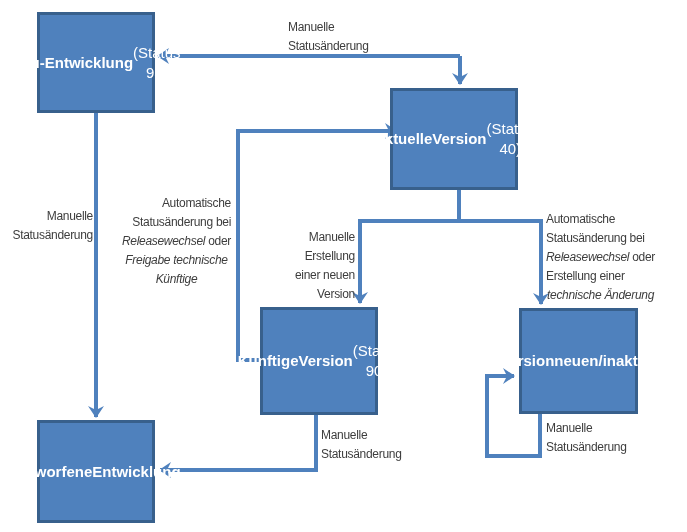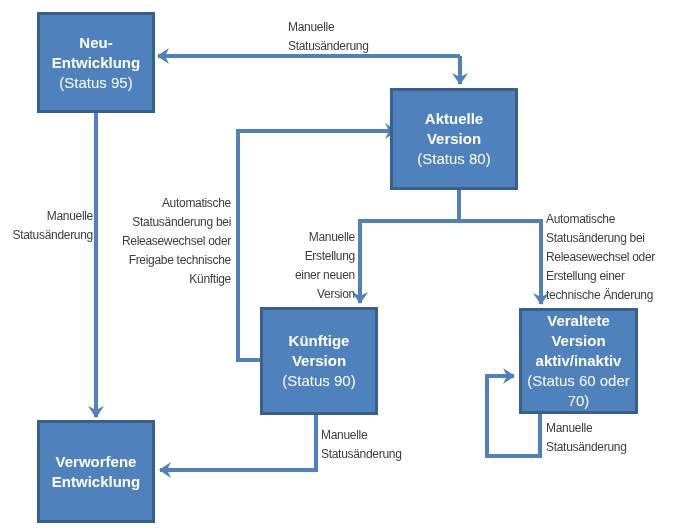--- a/index.html
+++ b/index.html
@@ -14,32 +14,32 @@
   body{
     width:687px;height:532px;overflow:hidden;background:var(--page-bg);
     font-family:"Liberation Sans","DejaVu Sans",sans-serif;
   }
   #canvas{position:relative;width:687px;height:532px;background:var(--page-bg);}
   #wires{position:absolute;left:0;top:0;width:687px;height:532px;}
 
   .box{
     position:absolute;box-sizing:border-box;
     background:var(--box-fill);border:3px solid var(--box-border);
-    color:var(--box-text);display:flex;flex-direction:column;
+    color:var(--box-text);display:flex;flex-direction:row;
     align-items:center;justify-content:center;text-align:center;
     font-size:15px;line-height:20px;
   }
   .box .t{font-weight:bold;}
 
   .label{
     position:absolute;color:var(--label-text);
     font-size:12px;line-height:19px;letter-spacing:-0.3px;white-space:nowrap;
   }
   .label.r{text-align:right;}
-  .it{}
+  .it{font-style:italic;text-align:center;}
 </style>
 </head>
 <body>
 
 <div id="canvas">
 
   <svg id="wires" xmlns="http://www.w3.org/2000/svg">
     <defs>
       <marker id="ah" markerUnits="userSpaceOnUse" markerWidth="14" markerHeight="18" refX="11" refY="8" orient="auto">
         <path d="M0,0 L12,8 L0,16 L4,8 Z" fill="#4f81bd"></path>
@@ -59,33 +59,33 @@
 
   <div class="box" style="left:37px;top:12px;width:118px;height:101px">
     <div class="t">Neu-</div>
     <div class="t">Entwicklung</div>
     <div>(Status 95)</div>
   </div>
 
   <div class="box" style="left:390px;top:88px;width:128px;height:102px">
     <div class="t">Aktuelle</div>
     <div class="t">Version</div>
-    <div>(Status 80)</div>
+    <div>(Status 40)</div>
   </div>
 
   <div class="box" style="left:260px;top:307px;width:118px;height:108px">
     <div class="t">Künftige</div>
     <div class="t">Version</div>
     <div>(Status 90)</div>
   </div>
 
   <div class="box" style="left:519px;top:308px;width:119px;height:106px">
     <div class="t">Veraltete</div>
     <div class="t">Version</div>
-    <div class="t">aktiv/inaktiv</div>
+    <div class="t">neuen/inaktiv</div>
     <div>(Status 60 oder</div>
     <div>70)</div>
   </div>
 
   <div class="box" style="left:37px;top:420px;width:118px;height:103px">
     <div class="t">Verworfene</div>
     <div class="t">Entwicklung</div>
   </div>
 
   <div class="label" style="left:288px;top:18px">

